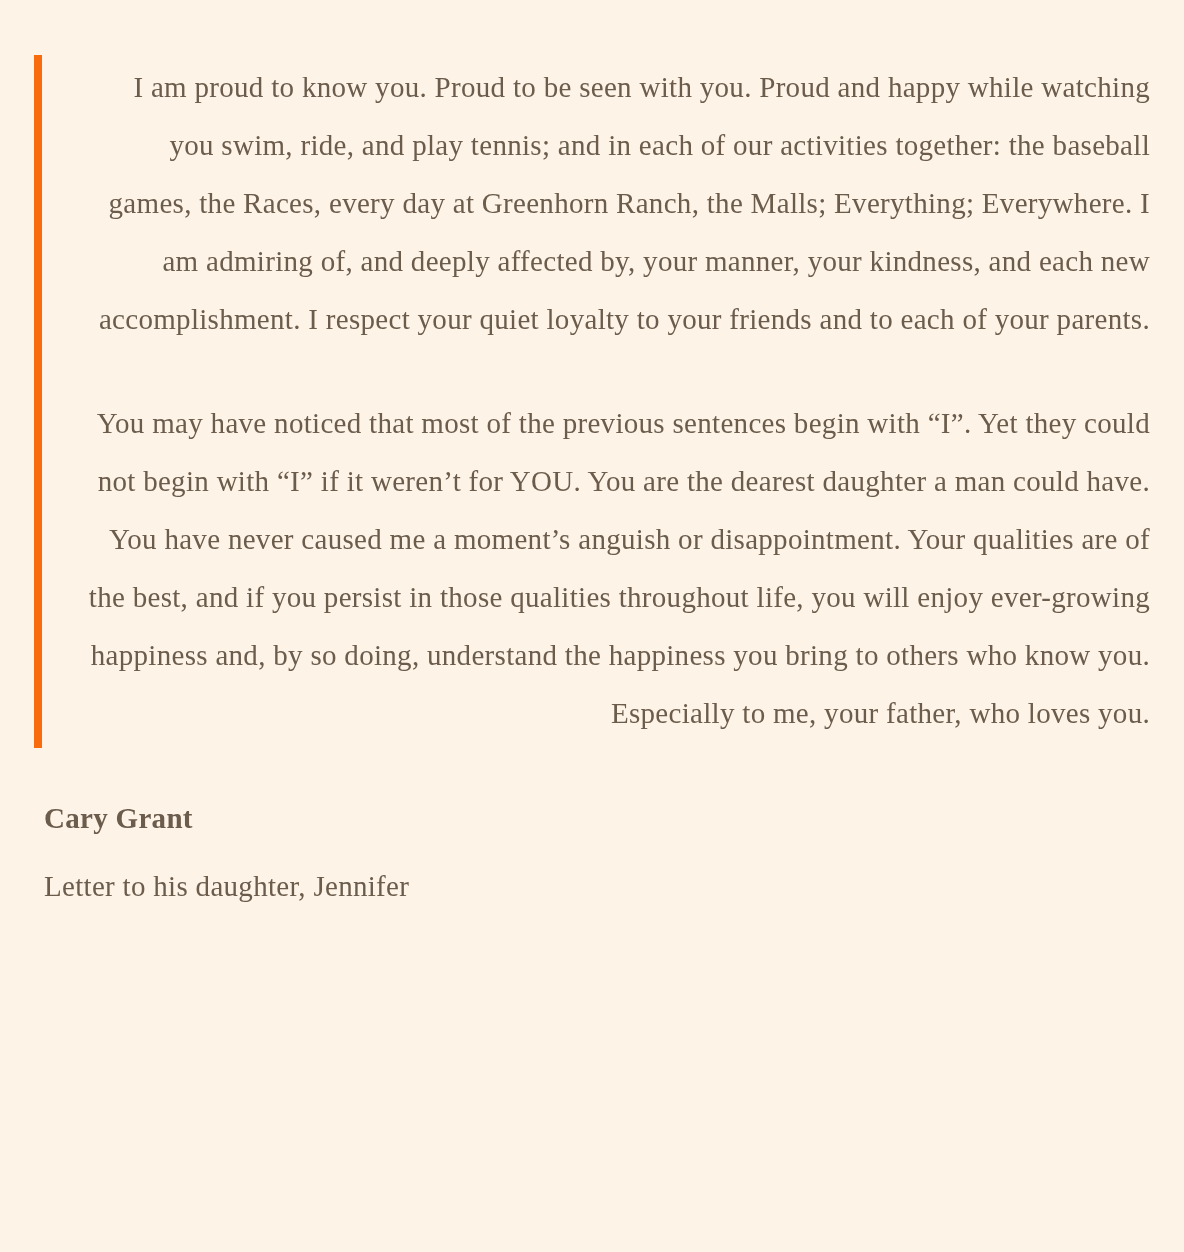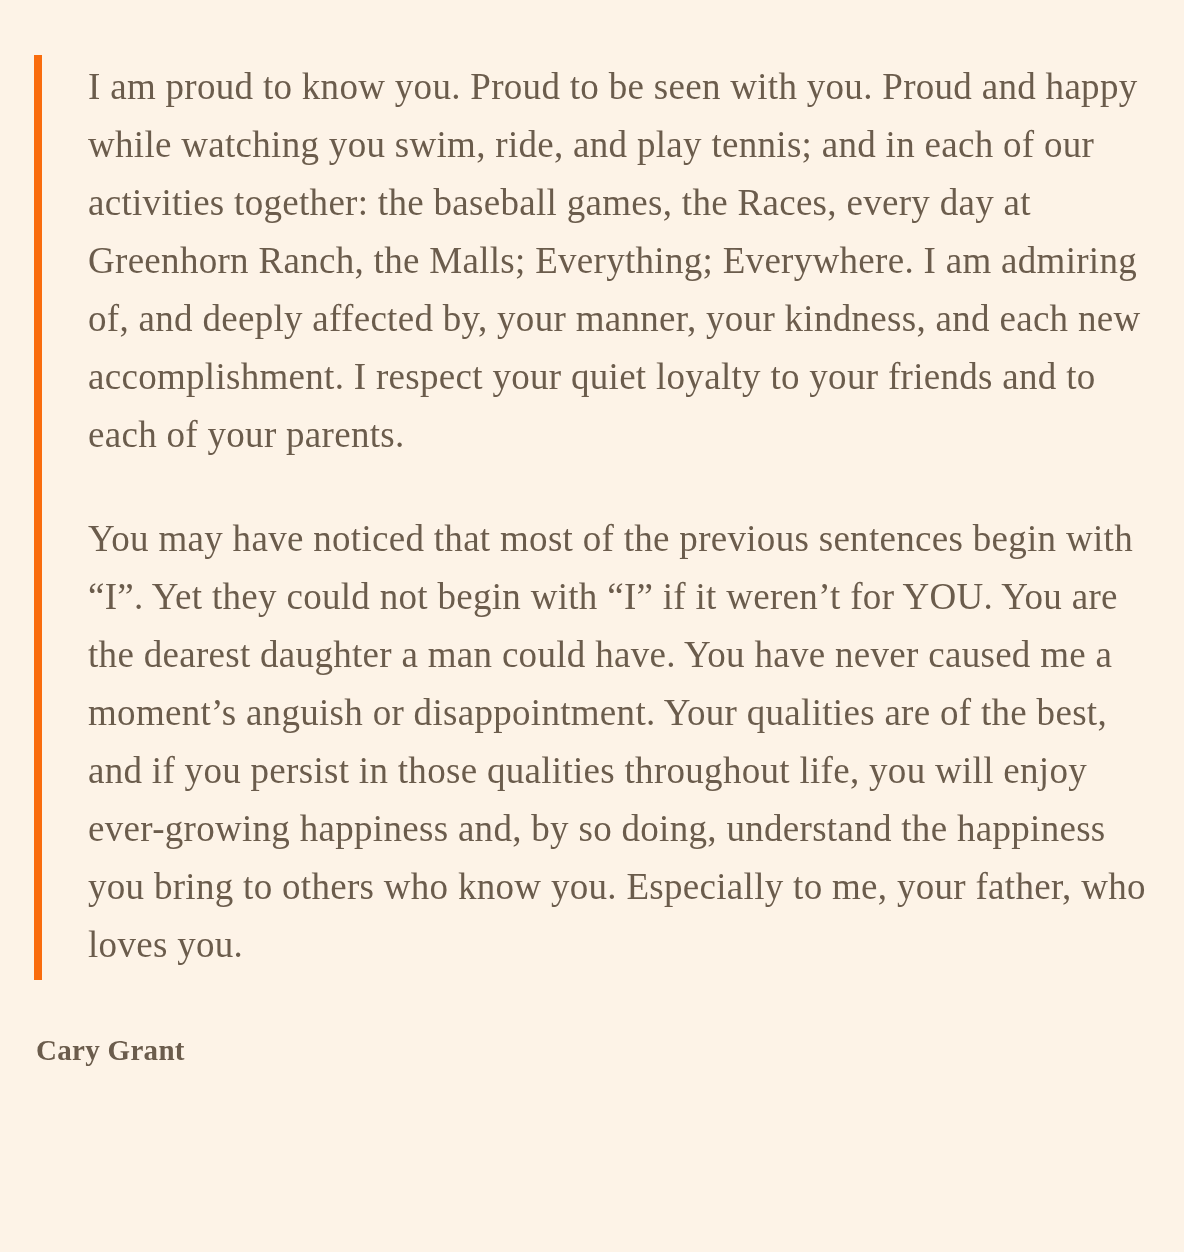--- a/index.html
+++ b/index.html
@@ -12,48 +12,50 @@
     background: #fdf3e7;
     color: #6b5c4c;
     font-family: "Liberation Serif", serif;
     box-sizing: border-box;
     overflow: hidden;
   }
   .quote-block {
     margin: 55px 34px 0 34px;
     border-left: 8px solid #f96c0d;
     padding: 3px 0 6px 46px;
-    font-size: 37px;
+    font-size: 29px;
     line-height: 58px;
     letter-spacing: 0.3px;
+    text-align: right;
   }
   .quote-block p {
     margin: 0;
     max-width: 1062px;
   }
   .quote-block p + p {
     margin-top: 46px;
   }
   .attribution {
     margin: 40px 36px 0 36px;
     font-size: 29px;
     line-height: 60px;
     letter-spacing: 0.3px;
   }
   .attribution p {
-    margin: 0;
+    margin: 8px;
   }
   .attribution .author {
     font-weight: 700;
   }
 </style>
 </head>
 <body>
 
 <blockquote class="quote-block">
   <span></span>
   <p>I am proud to know you. Proud to be seen with you. Proud and happy while watching you swim, ride, and play tennis; and in each of our activities together: the baseball games, the Races, every day at Greenhorn Ranch, the Malls; Everything; Everywhere. I am admiring of, and deeply affected by, your manner, your kindness, and each new accomplishment. I respect your quiet loyalty to your friends and to each of your parents.</p>
   <p>You may have noticed that most of the previous sentences begin with “I”. Yet they could not begin with “I” if it weren’t for YOU. You are the dearest daughter a man could have. You have never caused me a moment’s anguish or disappointment. Your qualities are of the best, and if you persist in those qualities throughout life, you will enjoy ever-growing happiness and, by so doing, understand the happiness you bring to others who know you. Especially to me, your father, who loves you.</p>
 </blockquote>
 
 <div class="attribution">
   <p class="author">Cary Grant</p>
+  <p class="source">Letter to his daughter, Jennifer</p>
 </div>
 
 </body></html>

